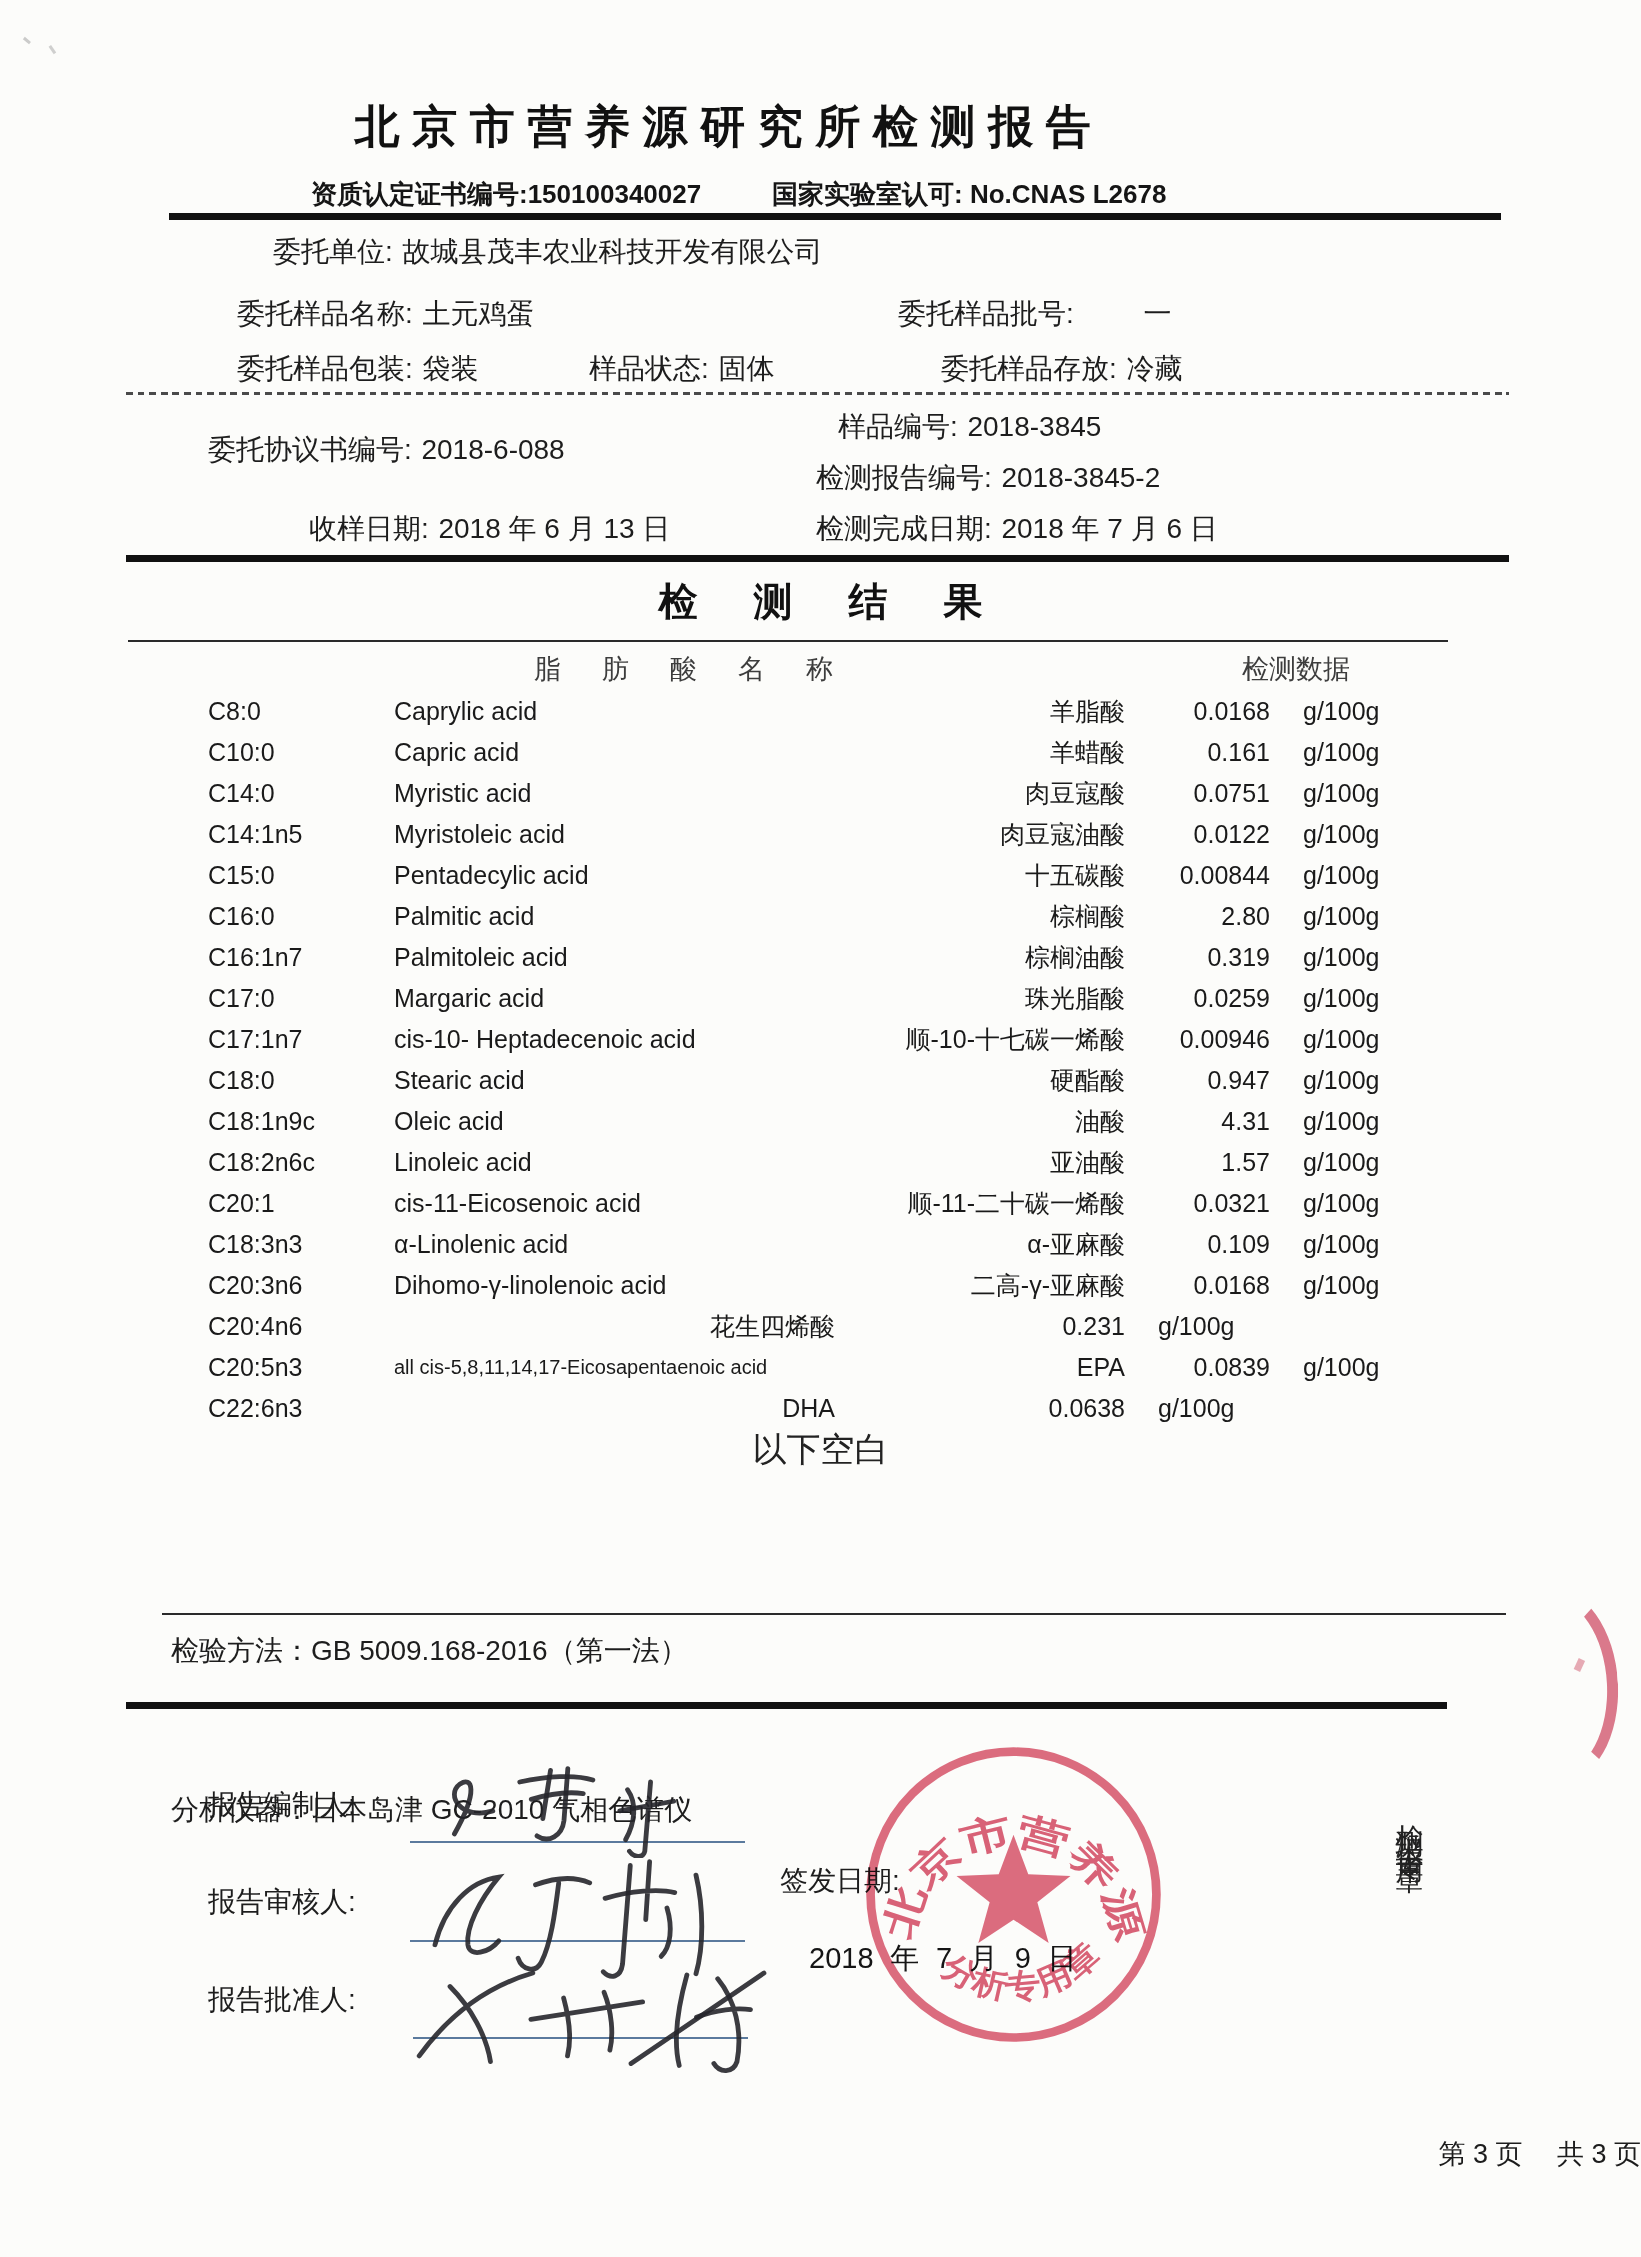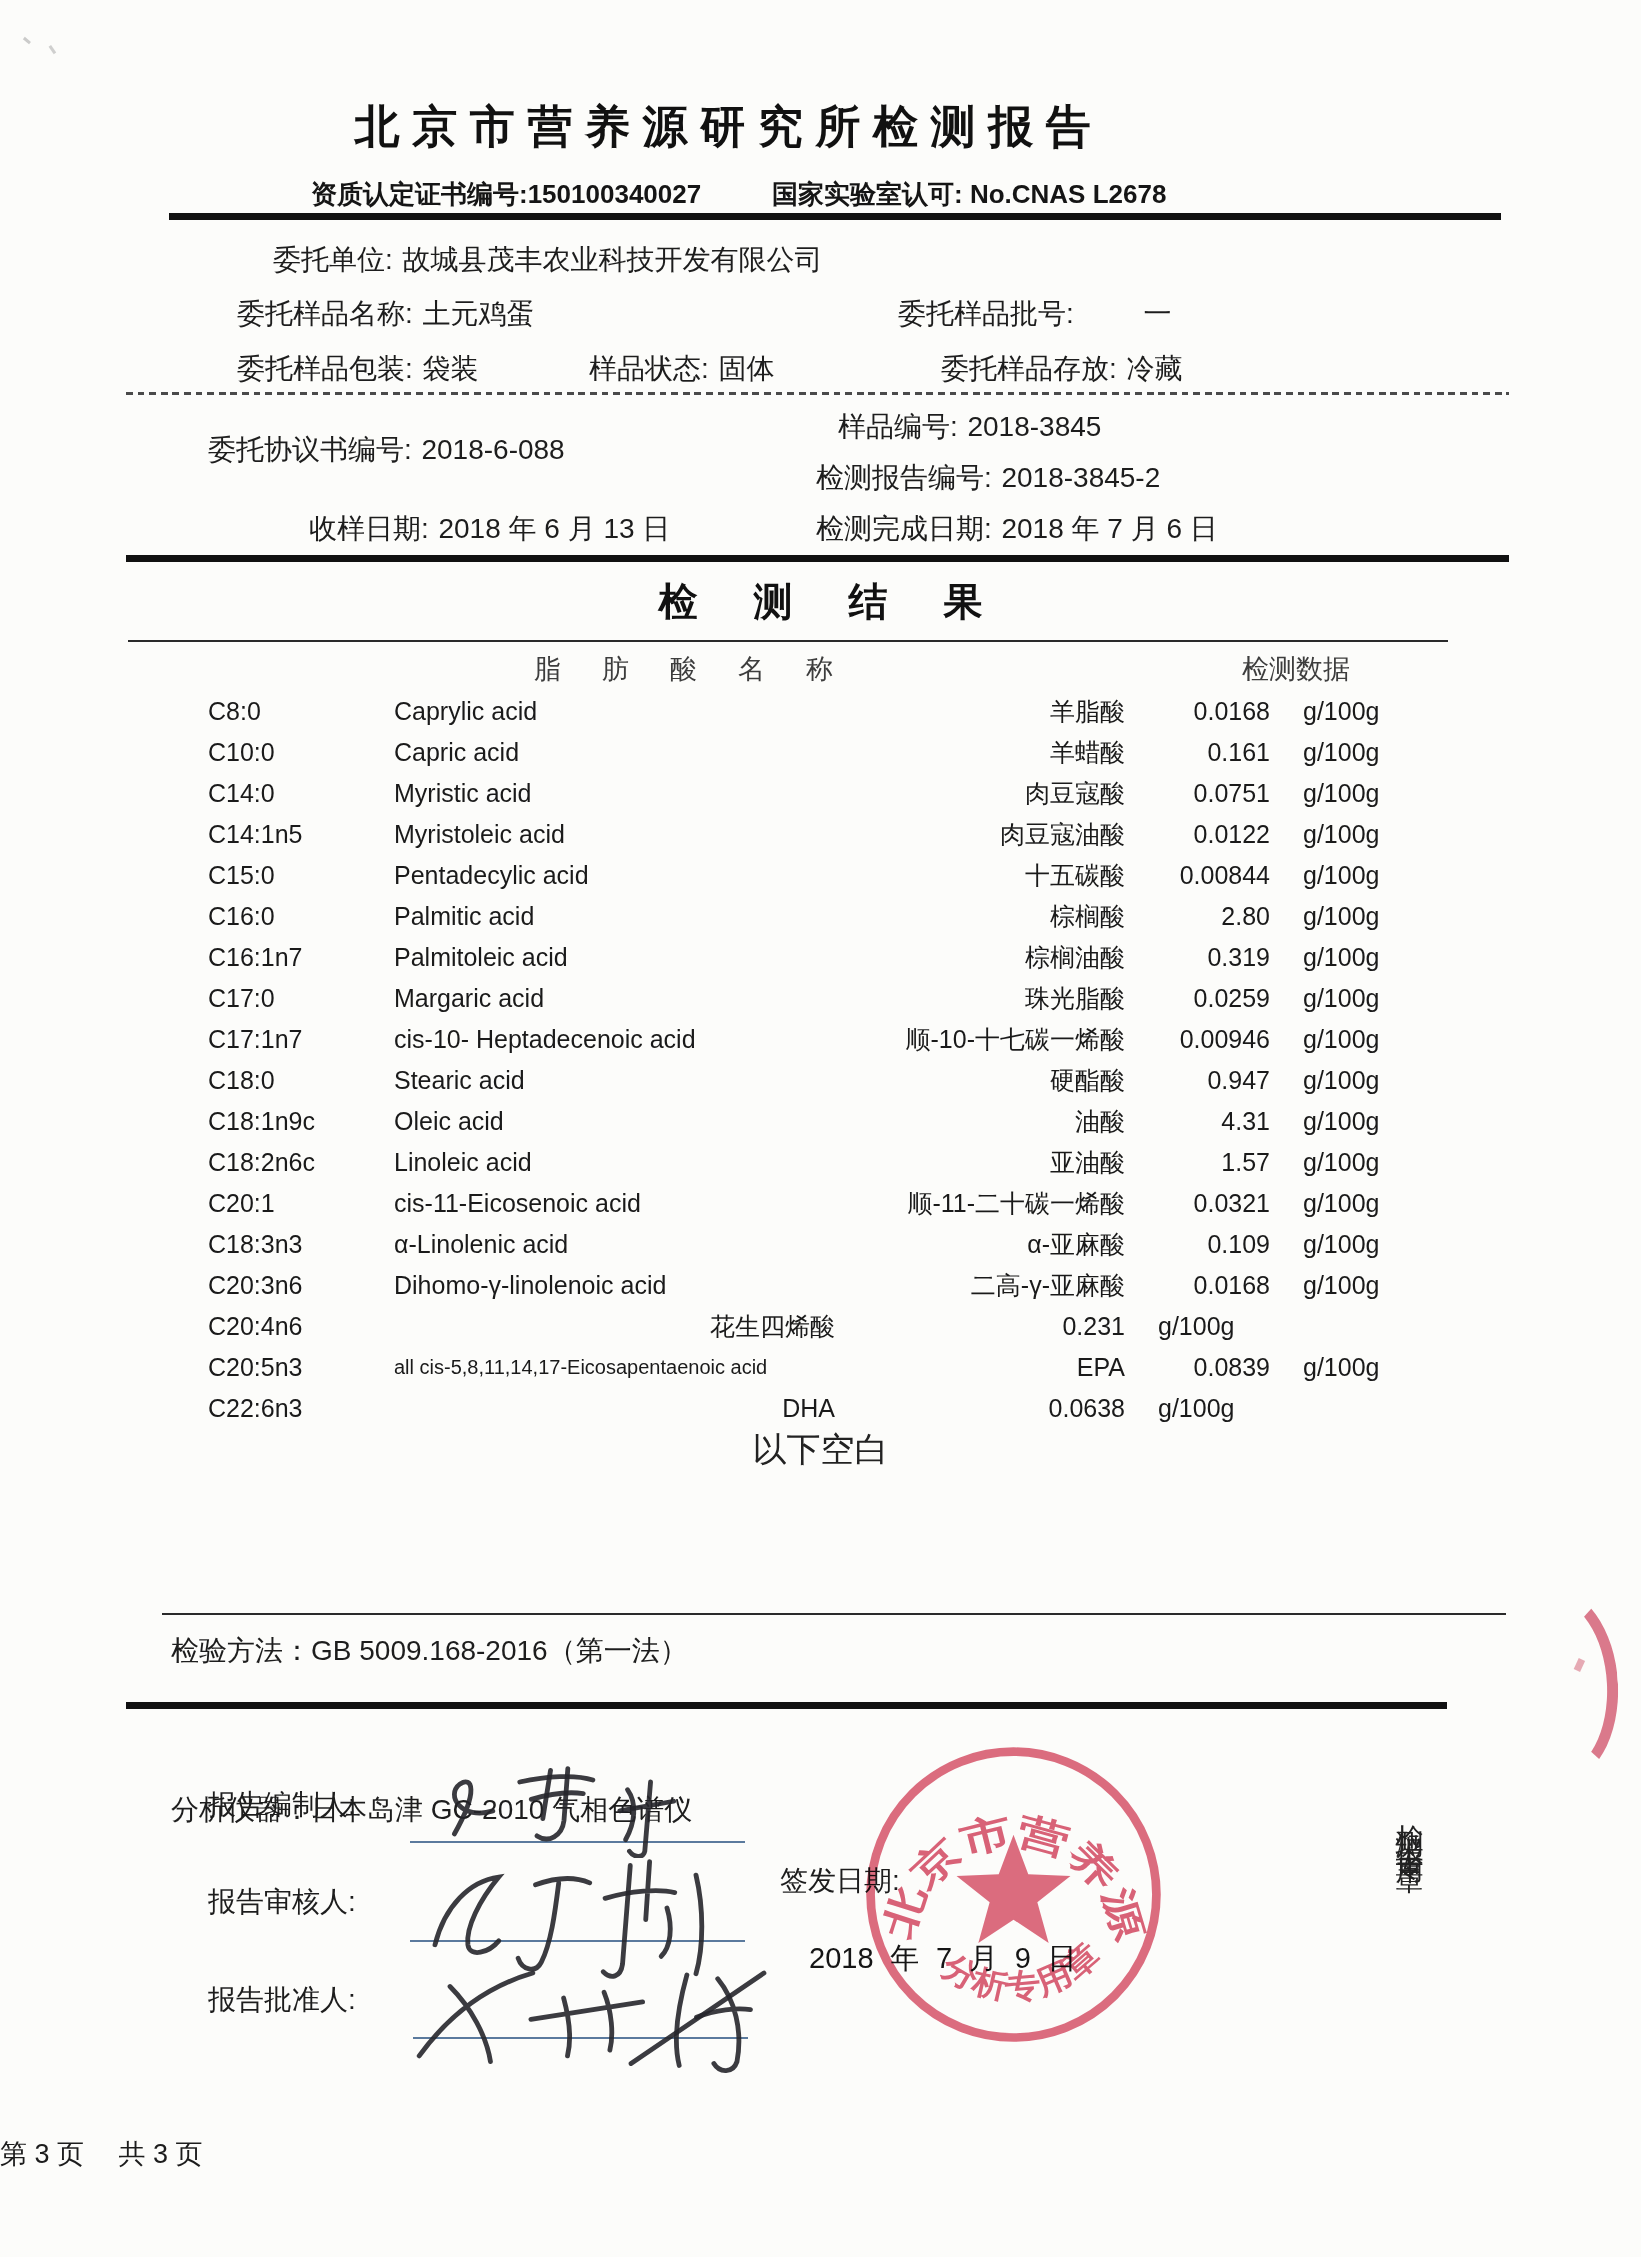--- a/index.html
+++ b/index.html
@@ -60,34 +60,34 @@
     font-size:28px;letter-spacing:6.8px;color:#222;
   }
   .arc-stamp{
     position:absolute;left:1492px;top:1588px;width:104px;height:174px;
     border:11.6px solid transparent;border-right-color:rgba(205,70,95,.72);
     border-radius:50%;transform:rotate(-3deg);
   }
   .arc-speck{position:absolute;left:1576px;top:1659px;width:6.8px;height:11.6px;
     background:rgba(205,70,95,.45);transform:rotate(25deg);}
   .scan-mark{position:absolute;background:#9a9a9a;}
-  .footer-page{left:0;right:0;top:2136px;text-align:left;font-size:27px;color:#1c1c1c;}
+  .footer-page{left:0;right:0;top:2136px;text-align:right;font-size:27px;color:#1c1c1c;}
 </style>
 </head>
 <body>
 
 <div class="scan-mark" style="left:23px;top:39px;width:7.7px;height:2.9px;transform:rotate(40deg);opacity:.5;"></div>
 <div class="scan-mark" style="left:48px;top:48px;width:8.7px;height:2.9px;transform:rotate(55deg);opacity:.45;"></div>
 
 <div class="abs doc-title">北京市营养源研究所检测报告</div>
 <div class="abs cert-line cert-left">资质认定证书编号:150100340027</div>
 <div class="abs cert-line cert-right">国家实验室认可: No.CNAS L2678</div>
 <div class="rule rule-heavy" style="left:169px;top:213px;width:1332px;"></div>
 
-<div class="abs info" style="left:273px;top:241px;">
+<div class="abs info" style="left:273px;top:233px;">
   <span class="lbl">委托单位:</span><span>故城县茂丰农业科技开发有限公司</span>
 </div>
 <div class="abs info" style="left:237px;top:295px;">
   <span class="lbl">委托样品名称:</span><span>土元鸡蛋</span>
 </div>
 <div class="abs info" style="left:898px;top:295px;">
   <span class="lbl">委托样品批号:</span><span style="margin-left:60px;">一</span>
 </div>
 <div class="abs info" style="left:237px;top:350px;">
   <span class="lbl">委托样品包装:</span><span>袋装</span>

